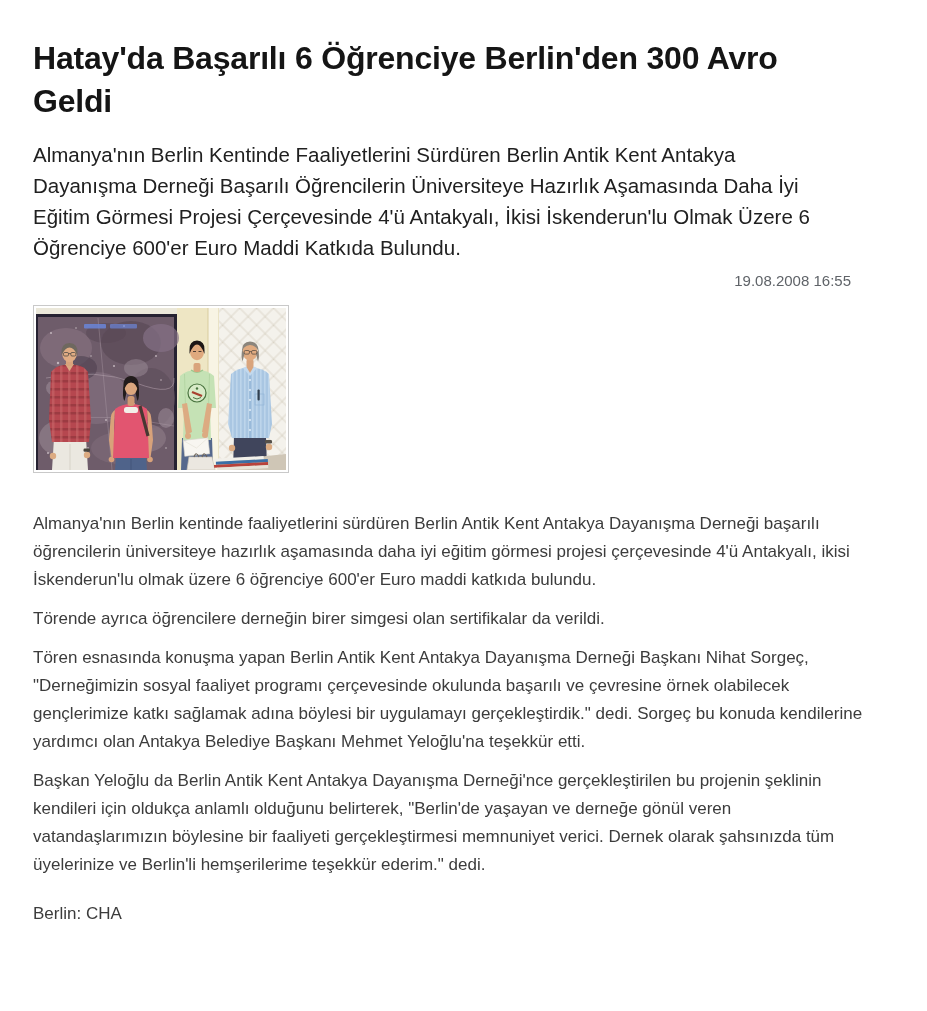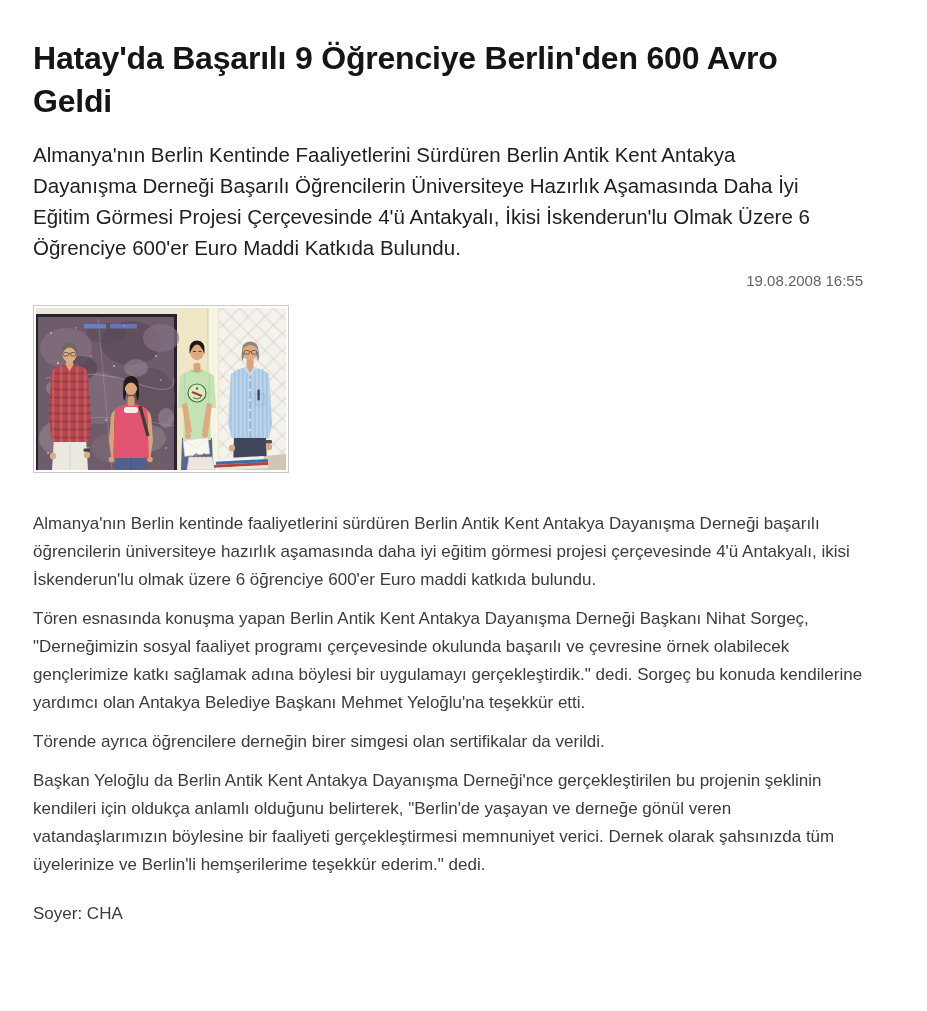--- a/index.html
+++ b/index.html
@@ -13,37 +13,37 @@
   .article-title{
     font-size:32px;line-height:43px;font-weight:700;color:#151515;
     margin:0 0 16px 0;letter-spacing:-0.2px;max-width:830px;
   }
   .article-lead{
     font-size:20.5px;line-height:31px;font-weight:400;color:#202020;
     margin:0 0 8px 0;max-width:800px;
   }
   .article-meta{
     max-width:830px;text-align:right;font-size:15px;line-height:20px;
-    color:#5f6368;margin:0 0 14px 0;
+    color:#5f6368;margin:0 12px 14px 0;
   }
   .article-photo{
     display:inline-block;margin:0;padding:2px;background:#ffffff;
     border:1px solid #c9c9c9;font-size:0;line-height:0;
   }
   .article-photo svg{display:block;width:250px;height:162px;}
   .article-body{margin-top:33px;max-width:830px;}
   .article-body p{font-size:17px;line-height:28px;margin:0 0 11px 0;color:#3c3c3c;}
   .source-line{margin-top:21px !important;}
 </style>
 </head>
 <body>
 
 <div class="page">
 
-  <h1 class="article-title">Hatay'da Başarılı 9 Öğrenciye Berlin'den 600 Avro Geldi</h1>
+  <h1 class="article-title">Hatay'da Başarılı 6 Öğrenciye Berlin'den 300 Avro Geldi</h1>
 
   <p class="article-lead">Almanya'nın Berlin Kentinde Faaliyetlerini Sürdüren Berlin Antik Kent Antakya Dayanışma Derneği Başarılı Öğrencilerin Üniversiteye Hazırlık Aşamasında Daha İyi Eğitim Görmesi Projesi Çerçevesinde 4'ü Antakyalı, İkisi İskenderun'lu Olmak Üzere 6 Öğrenciye 600'er Euro Maddi Katkıda Bulundu.</p>
 
   <div class="article-meta">19.08.2008 16:55</div>
 
   <figure class="article-photo">
     <svg viewBox="0 0 250 162" xmlns="http://www.w3.org/2000/svg" aria-hidden="true">
       <defs>
         <pattern id="plaid" width="8" height="8" patternUnits="userSpaceOnUse">
           <rect width="8" height="8" fill="#b6474f"></rect>
@@ -223,19 +223,19 @@
             <rect x="178" y="155.2" width="54" height="3" fill="#b8433a"></rect>
             <rect x="181" y="158.2" width="51" height="3" fill="#e8e3d8"></rect>
           </g>
         </g>
       </g>
     </svg>
   </figure>
 
   <div class="article-body">
     <p>Almanya'nın Berlin kentinde faaliyetlerini sürdüren Berlin Antik Kent Antakya Dayanışma Derneği başarılı öğrencilerin üniversiteye hazırlık aşamasında daha iyi eğitim görmesi projesi çerçevesinde 4'ü Antakyalı, ikisi İskenderun'lu olmak üzere 6 öğrenciye 600'er Euro maddi katkıda bulundu.</p>
+    <p>Törende ayrıca öğrencilere derneğin birer simgesi olan sertifikalar da verildi.</p>
     <p>Tören esnasında konuşma yapan Berlin Antik Kent Antakya Dayanışma Derneği Başkanı Nihat Sorgeç, "Derneğimizin sosyal faaliyet programı çerçevesinde okulunda başarılı ve çevresine örnek olabilecek gençlerimize katkı sağlamak adına böylesi bir uygulamayı gerçekleştirdik." dedi. Sorgeç bu konuda kendilerine yardımcı olan Antakya Belediye Başkanı Mehmet Yeloğlu'na teşekkür etti.</p>
-    <p>Törende ayrıca öğrencilere derneğin birer simgesi olan sertifikalar da verildi.</p>
     <p>Başkan Yeloğlu da Berlin Antik Kent Antakya Dayanışma Derneği'nce gerçekleştirilen bu projenin şeklinin kendileri için oldukça anlamlı olduğunu belirterek, "Berlin'de yaşayan ve derneğe gönül veren vatandaşlarımızın böylesine bir faaliyeti gerçekleştirmesi memnuniyet verici. Dernek olarak şahsınızda tüm üyelerinize ve Berlin'li hemşerilerime teşekkür ederim." dedi.</p>
-    <p class="source-line">Soyer: CHA</p>
+    <p class="source-line">Berlin: CHA</p>
   </div>
 
 </div>
 
 </body></html>

